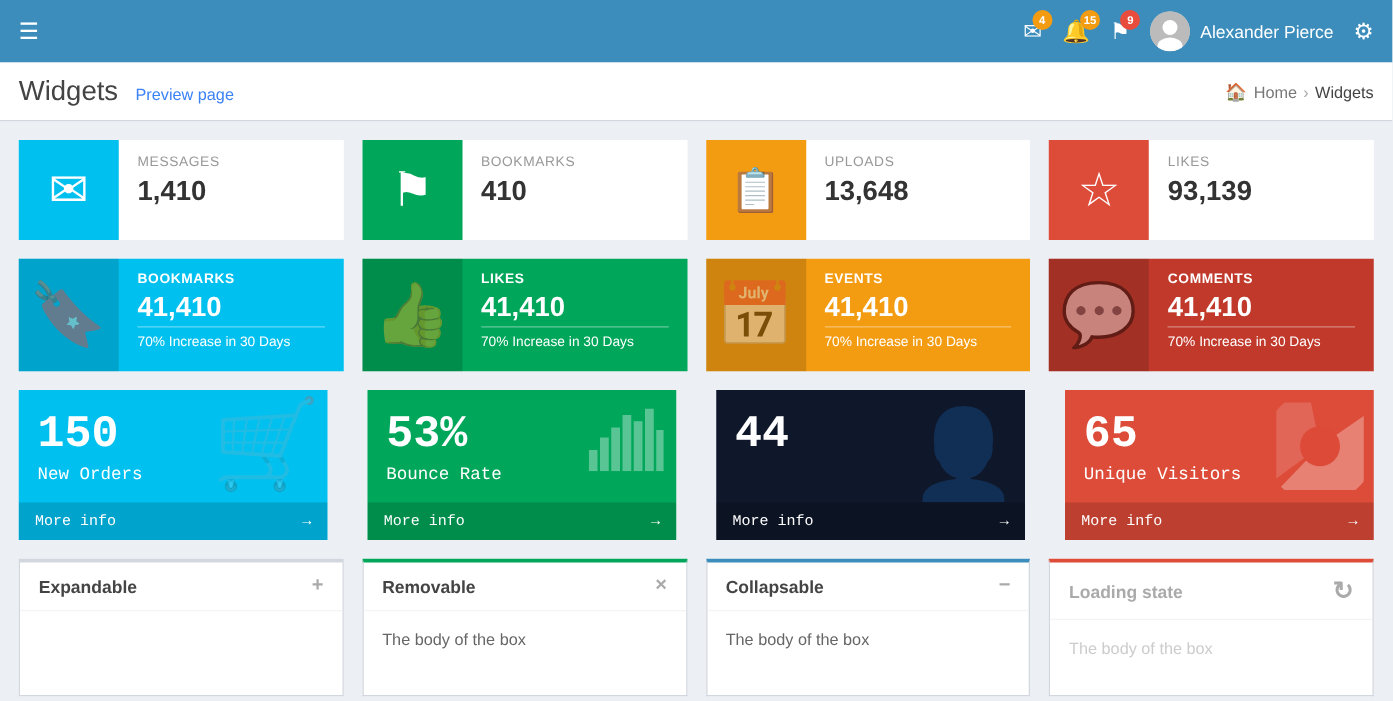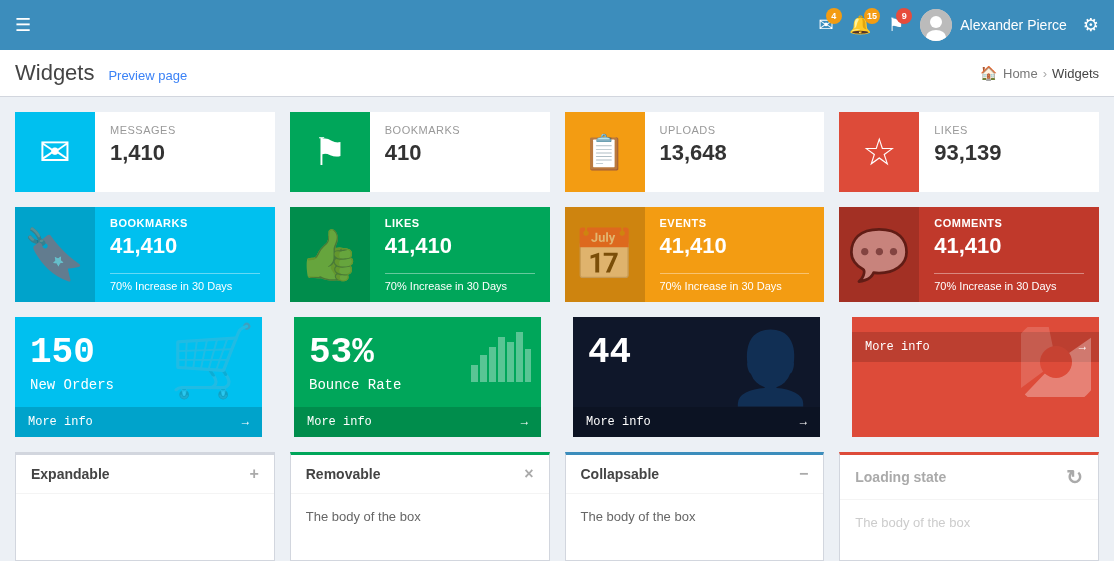--- a/index.html
+++ b/index.html
@@ -83,21 +83,21 @@
       color: white;
     }
     .big-stat-icon-area {
       width: 80px; min-width: 80px;
       display: flex; align-items: center; justify-content: center;
       font-size: 40px; color: rgba(255,255,255,0.3);
       background: rgba(0,0,0,0.15);
     }
     .big-stat-content { padding: 10px 15px; flex: 1; }
     .big-stat-label { font-size: 11px; font-weight: 700; text-transform: uppercase; letter-spacing: 0.5px; }
-    .big-stat-value { font-size: 22px; font-weight: 700; border-bottom: 1px solid rgba(255,255,255,0.4); padding-bottom: 14px; margin: 4px 0 6px; }
+    .big-stat-value { font-size: 22px; font-weight: 700; border-bottom: 1px solid rgba(255,255,255,0.4); padding-bottom: 2px; margin: 4px 0 6px; }
     .big-stat-trend { font-size: 11px; }
 
     
     .info-row { display: grid; grid-template-columns: repeat(4, 1fr); gap: 32px; margin-bottom: 15px; font-family: Liberation Mono, monospace; }
     .info-box {
       color: white;
       padding: 15px;
       min-height: 120px;
       display: flex;
       flex-direction: column;
@@ -326,20 +326,24 @@
         <div class="info-box-number">44</div>
       </div>
       <div style="position:absolute;right:5px;top:10px;opacity:0.25;font-size:70px;">👤</div>
       <div class="info-box-footer">
         <span>More info</span>
         <span>→</span>
       </div>
     </div>
 
     <div class="info-box" style="background:#dd4b39;">
+      <div>
+        <div class="info-box-number">65</div>
+        <div class="info-box-label">Unique Visitors</div>
+      </div>
 
       <div style="position:absolute;right:8px;top:10px;opacity:0.3;">
         <svg width="70" height="70" viewBox="0 0 70 70">
           <circle cx="35" cy="35" r="30" fill="none" stroke="white" stroke-width="30" stroke-dasharray="95 100" stroke-dashoffset="25"></circle>
           <circle cx="35" cy="35" r="30" fill="none" stroke="rgba(255,255,255,0.5)" stroke-width="30" stroke-dasharray="60 100" stroke-dashoffset="-75"></circle>
           <circle cx="35" cy="35" r="16" fill="#dd4b39"></circle>
         </svg>
       </div>
       <div class="info-box-footer">
         <span>More info</span>

